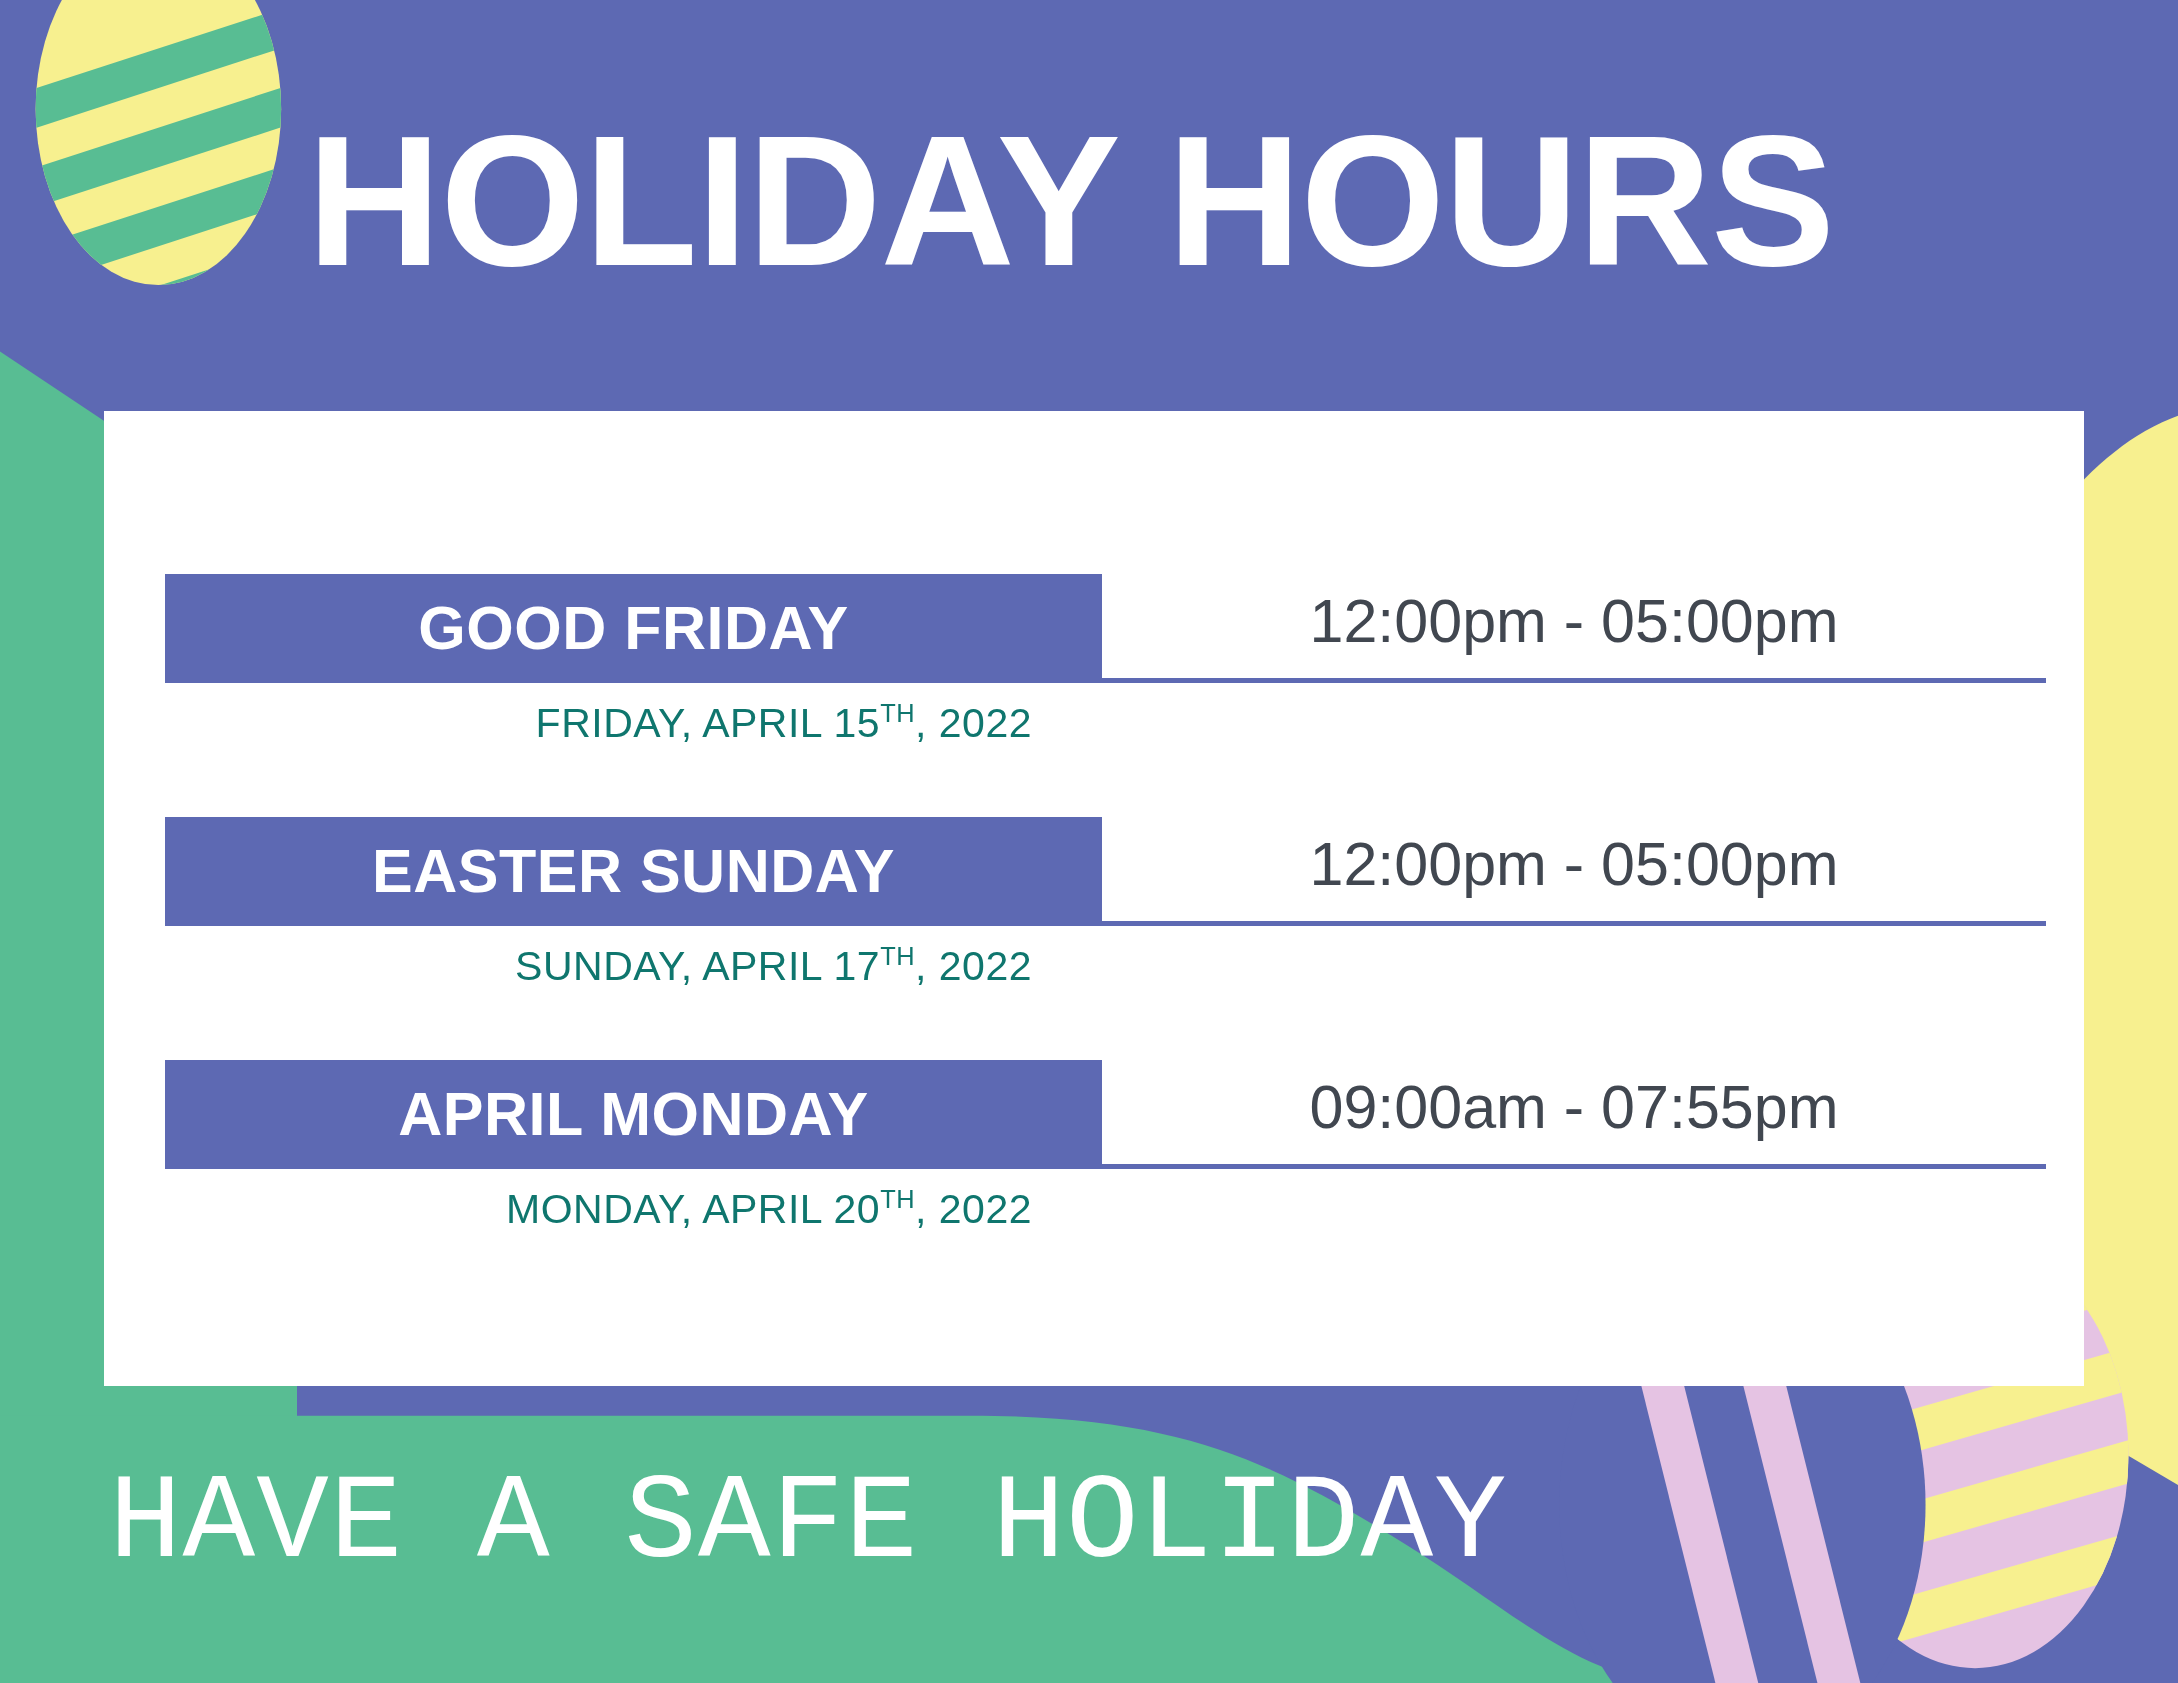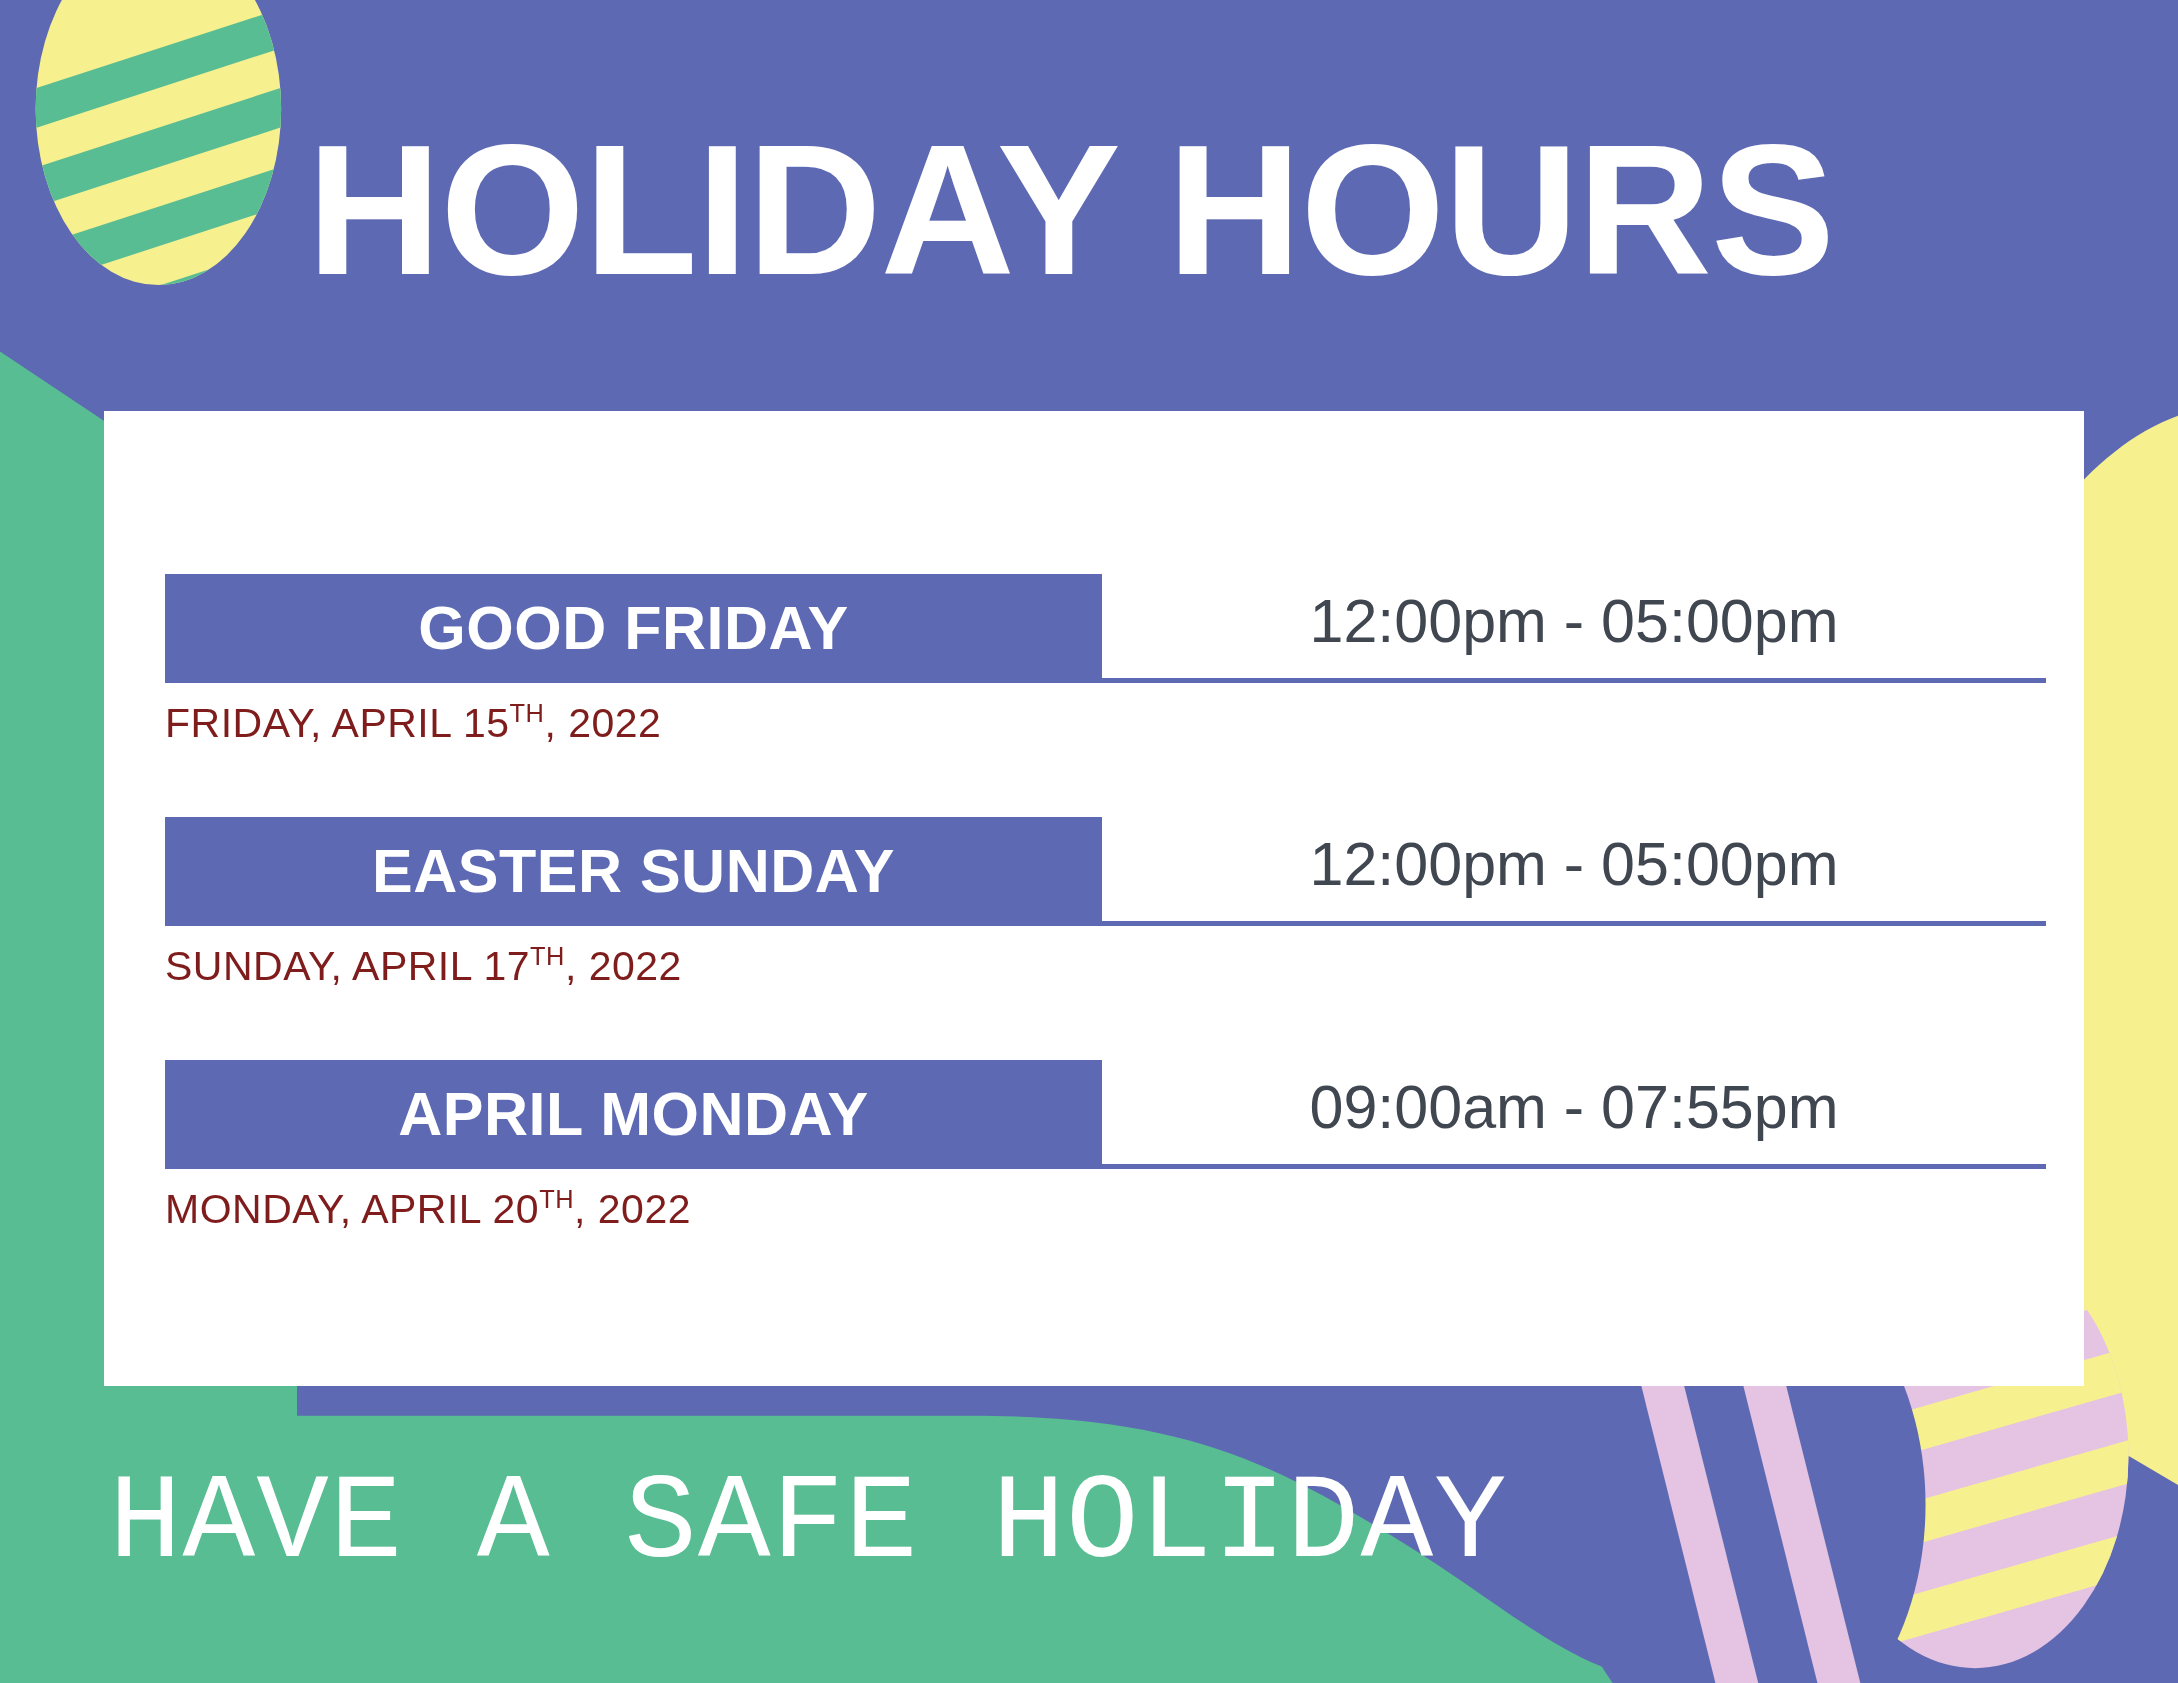--- a/index.html
+++ b/index.html
@@ -24,21 +24,21 @@
     position: absolute;
     inset: 0;
     width: 2178px;
     height: 1683px;
   }
 
   
   .title {
     position: absolute;
     left: 307px;
-    top: 117px;
+    top: 108px;
     color: #ffffff;
     font-size: 186px;
     line-height: 1.0;
     font-weight: 700;
     letter-spacing: -1px;
     white-space: nowrap;
     z-index: 6;
   }
 
   
@@ -104,22 +104,22 @@
     color: #414750;
     font-size: 61px;
     font-weight: 400;
     white-space: nowrap;
     line-height: 1;
     padding-bottom: 10px;
   }
 
   .date-line {
     width: 867px;
-    text-align: left;
-    color: #7f1d1d;
+    text-align: right;
+    color: #0f766e;
     font-size: 41px;
     font-weight: 400;
     letter-spacing: 0.5px;
     line-height: 1;
     padding-top: 20px;
     white-space: nowrap;
   }
   .date-line sup {
     font-size: 0.62em;
     vertical-align: super;

